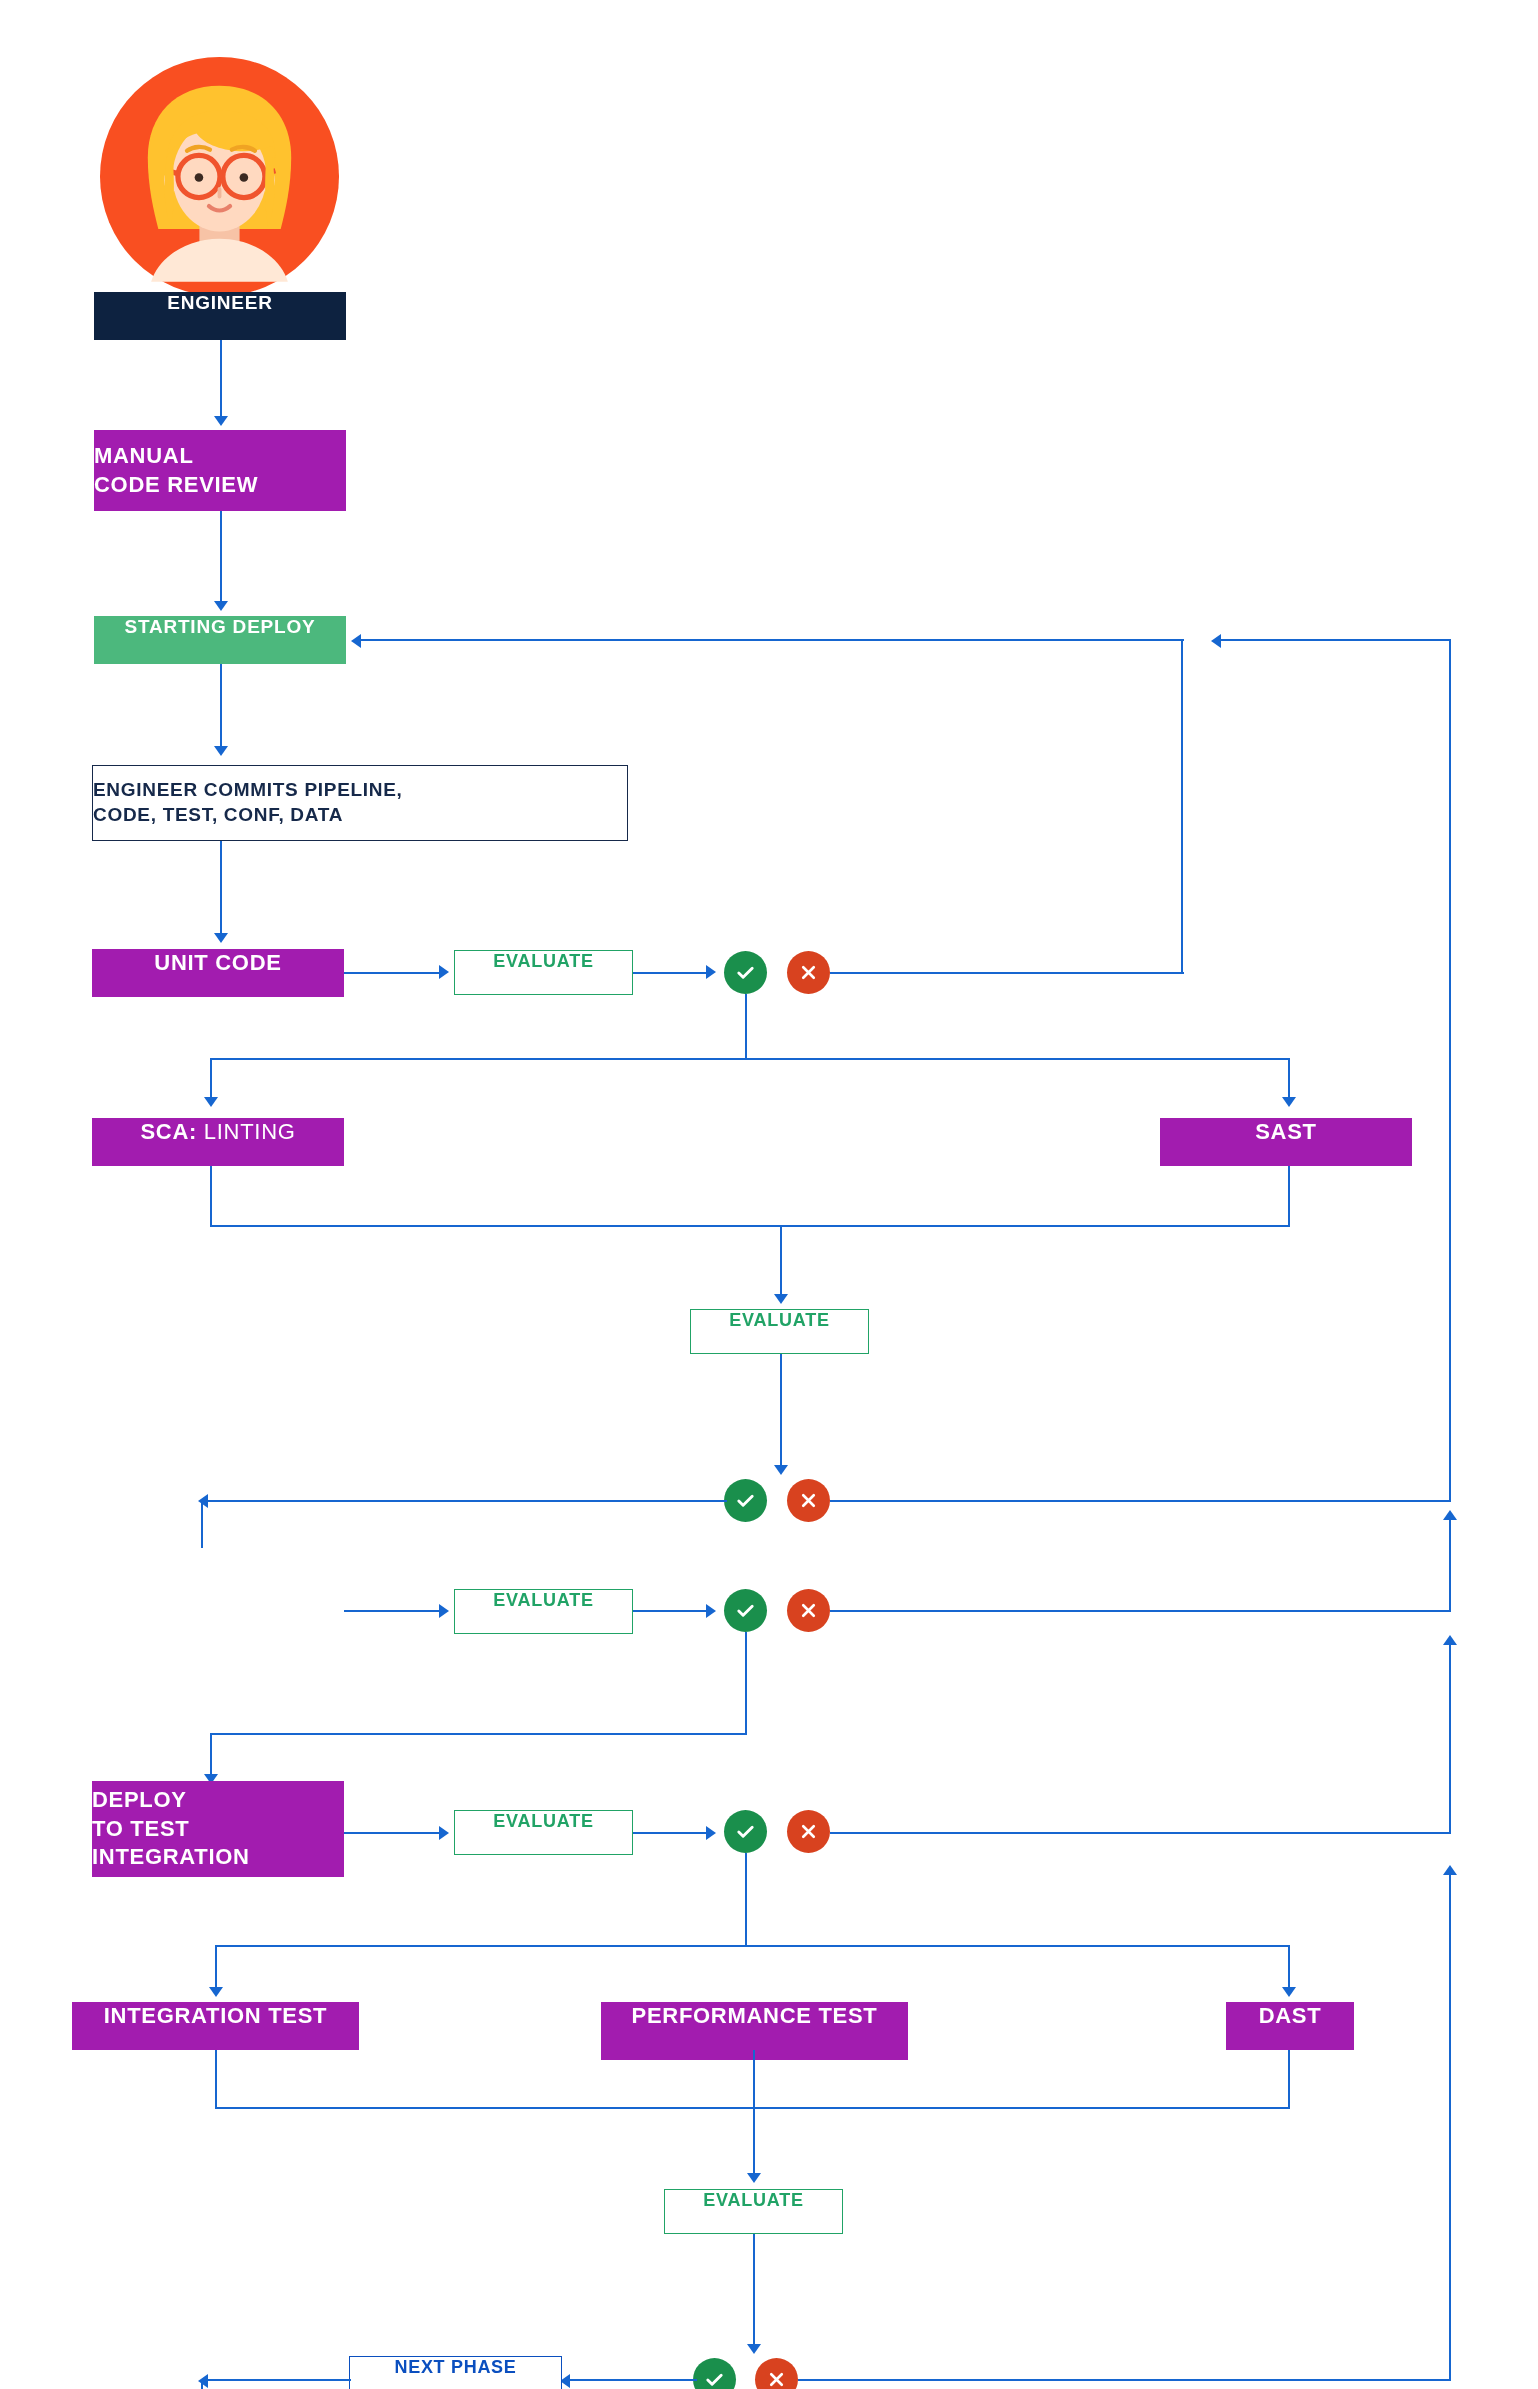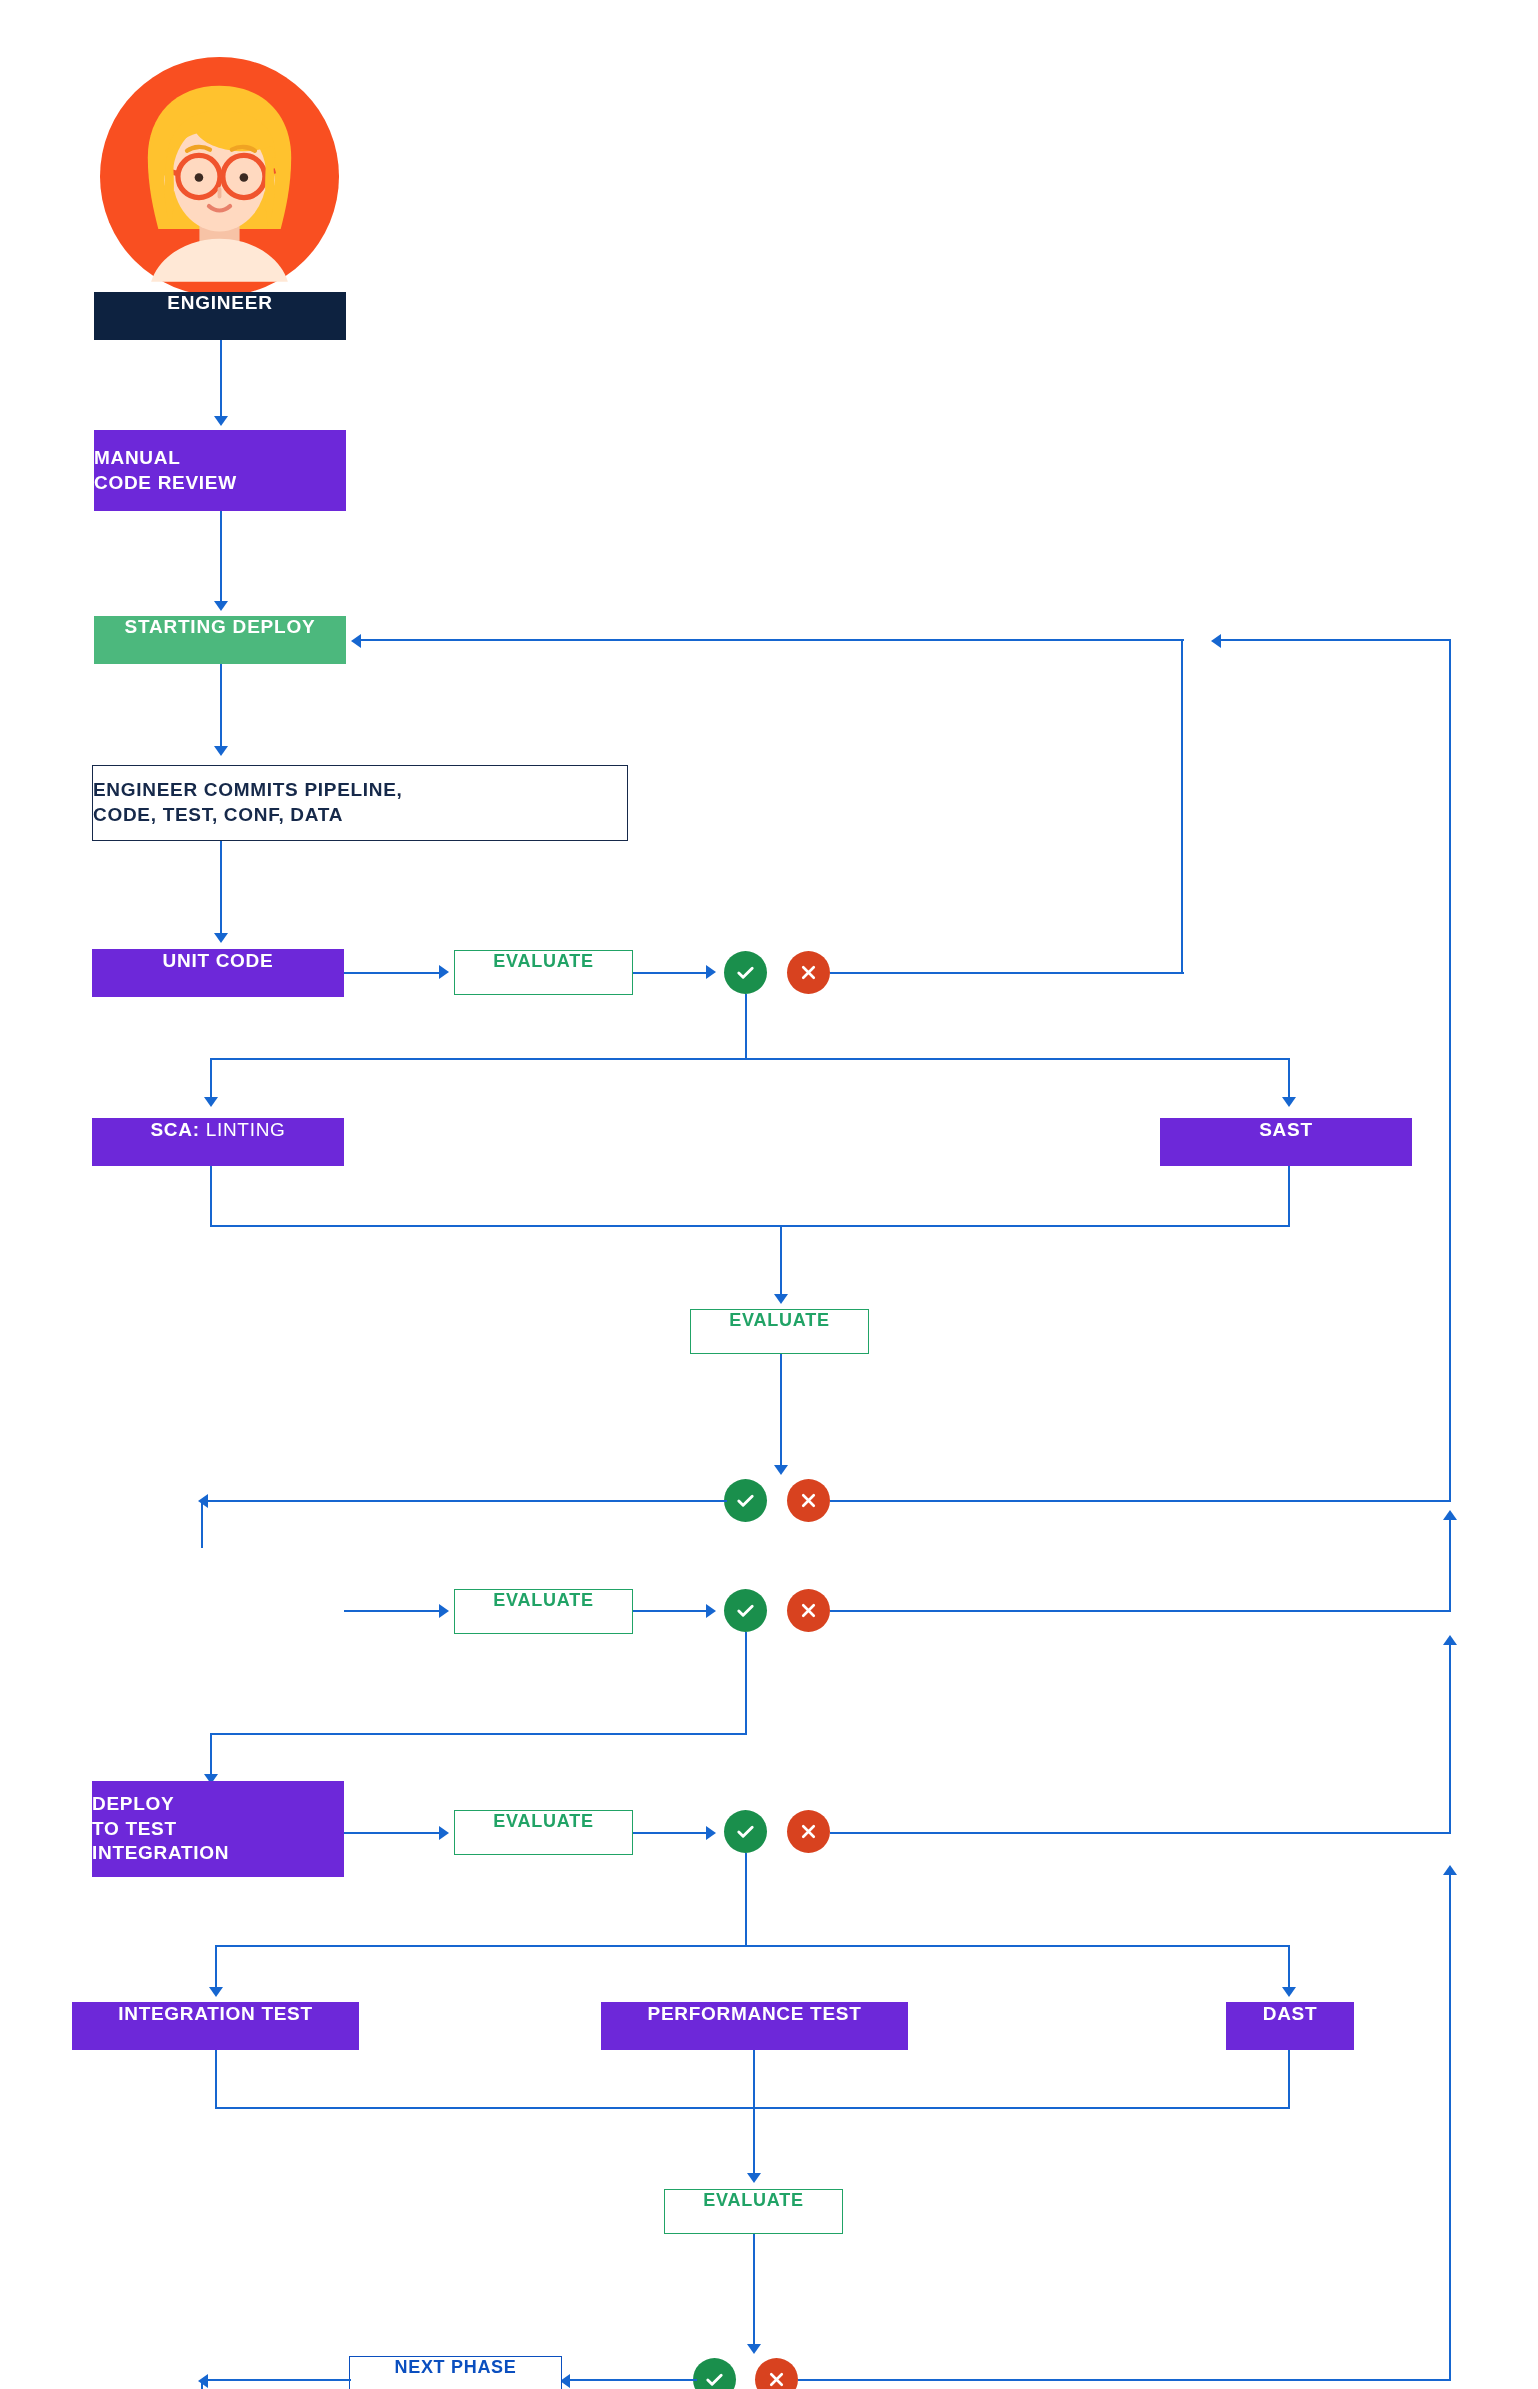--- a/index.html
+++ b/index.html
@@ -5,21 +5,21 @@
   html,body{margin:0;padding:0;background:#ffffff;}
   body{font-family:"Liberation Sans",sans-serif;}
   #page{position:relative;width:1539px;height:2510px;background:#ffffff;overflow:hidden;}
 
   .node{position:absolute;box-sizing:border-box;display:flex;align-items:flex-start;justify-content:center;text-align:center;}
 
   
   .role-label{background:#0d2240;color:#ffffff;font-weight:bold;letter-spacing:0.8px;font-size:19px;}
 
   
-  .blue-box{background:#6d28d9;color:#ffffff;font-weight:bold;letter-spacing:0.7px;font-size:19px;line-height:1.30;}
+  .blue-box{background:#a21caf;color:#ffffff;font-weight:bold;letter-spacing:0.7px;font-size:22px;line-height:1.30;}
   .blue-box .reg{font-weight:normal;}
 
   
   .green-box{background:#ffffff;border:1.4px solid #21a366;color:#21a366;font-weight:bold;letter-spacing:0.8px;font-size:18px;}
   .green-fill{background:#4cb87d;color:#ffffff;border:none;font-weight:bold;letter-spacing:0.8px;font-size:19px;}
 
   
   .outline-box{background:#ffffff;border:1.4px solid #0b4fbf;color:#0b4fbf;font-weight:bold;letter-spacing:0.7px;font-size:18px;}
 
   
@@ -260,21 +260,21 @@
   <div class="ln hline" style="left:215px;top:1945px;width:1075px;"></div>
   <div class="ln vline" style="left:215px;top:1945px;height:48px;"></div>
   <div class="arrow arr-down" style="left:209px;top:1987px;"></div>
   <div class="ln vline" style="left:1288px;top:1945px;height:48px;"></div>
   <div class="arrow arr-down" style="left:1282px;top:1987px;"></div>
 
   <div class="node blue-box" style="left:72px;top:2002px;width:287px;height:48px;">
     <span>INTEGRATION TEST</span>
   </div>
 
-  <div class="node blue-box" style="left:601px;top:2002px;width:307px;height:48px;">
+  <div class="node blue-box" style="left:601px;top:2002px;width:307px;height:58px;">
     <span>PERFORMANCE TEST</span>
   </div>
 
   <div class="node blue-box" style="left:1226px;top:2002px;width:128px;height:48px;">
     <span>DAST</span>
   </div>
 
   <div class="ln vline" style="left:215px;top:2050px;height:57px;"></div>
   <div class="ln vline" style="left:1288px;top:2050px;height:57px;"></div>
   <div class="ln hline" style="left:215px;top:2107px;width:1075px;"></div>

